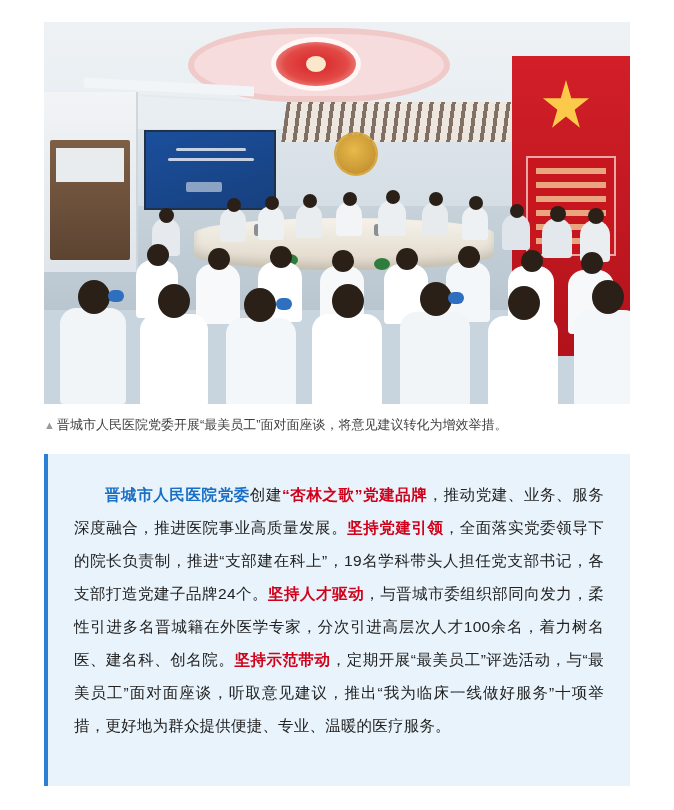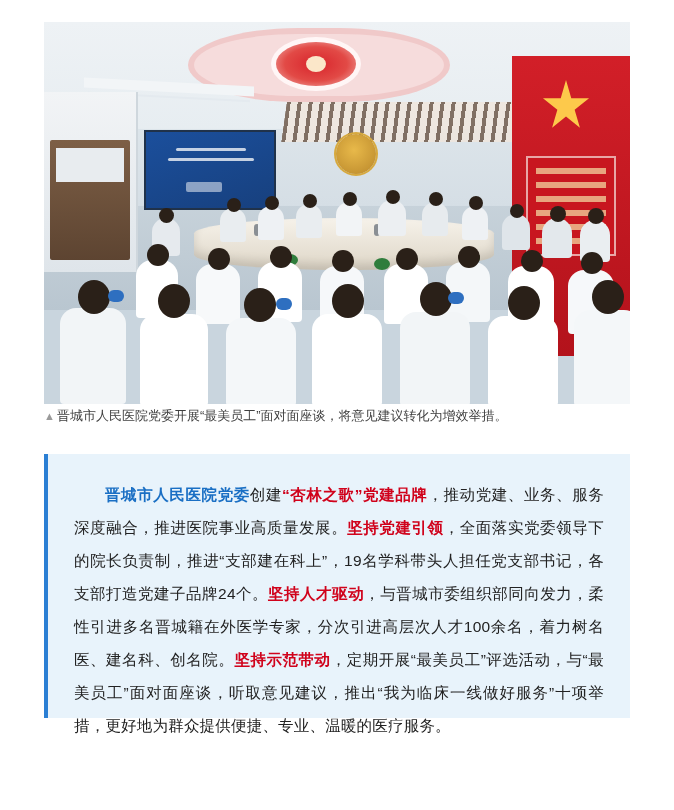--- a/index.html
+++ b/index.html
@@ -204,39 +204,39 @@
   }
   .head {
     position: absolute;
     border-radius: 50%;
     background: #2a2018;
   }
 
   .caption {
     position: absolute;
     left: 44px;
-    top: 406px;
+    top: 415px;
     width: 600px;
     font-size: 13px;
     color: #3f3f3f;
     line-height: 20px;
   }
   .caption .tri {
     color: #9a9a9a;
     font-size: 11px;
     margin-right: 2px;
   }
 
   
   .card {
     position: absolute;
     left: 44px;
     top: 454px;
     width: 586px;
-    height: 264px;
+    height: 332px;
     background: #e8f3fb;
     border-left: 4px solid #2b7fd4;
     box-sizing: border-box;
   }
   .card-inner {
     padding: 24px 26px 20px 26px;
     font-size: 15.5px;
     line-height: 33px;
     color: #222222;
     text-align: justify;

